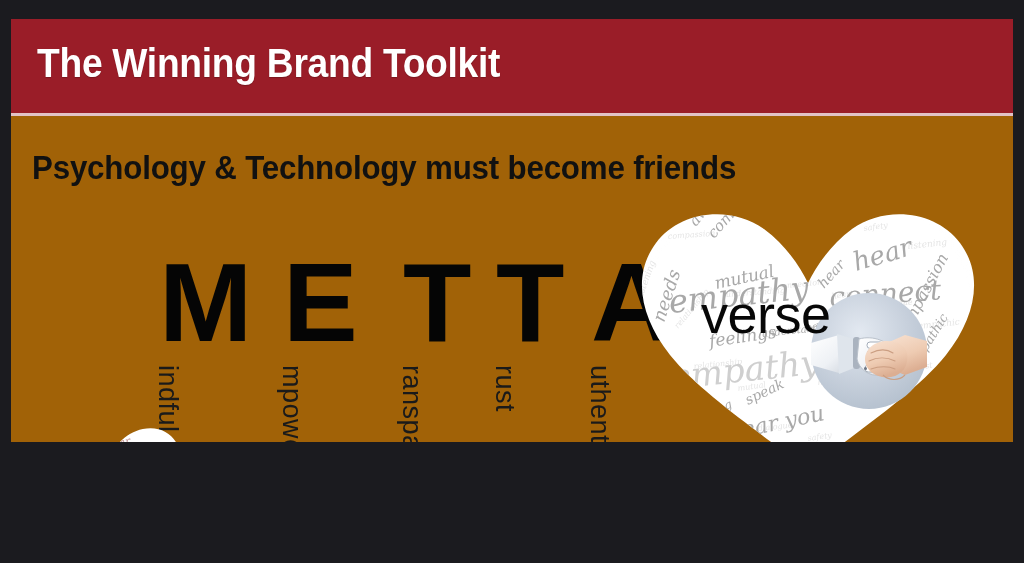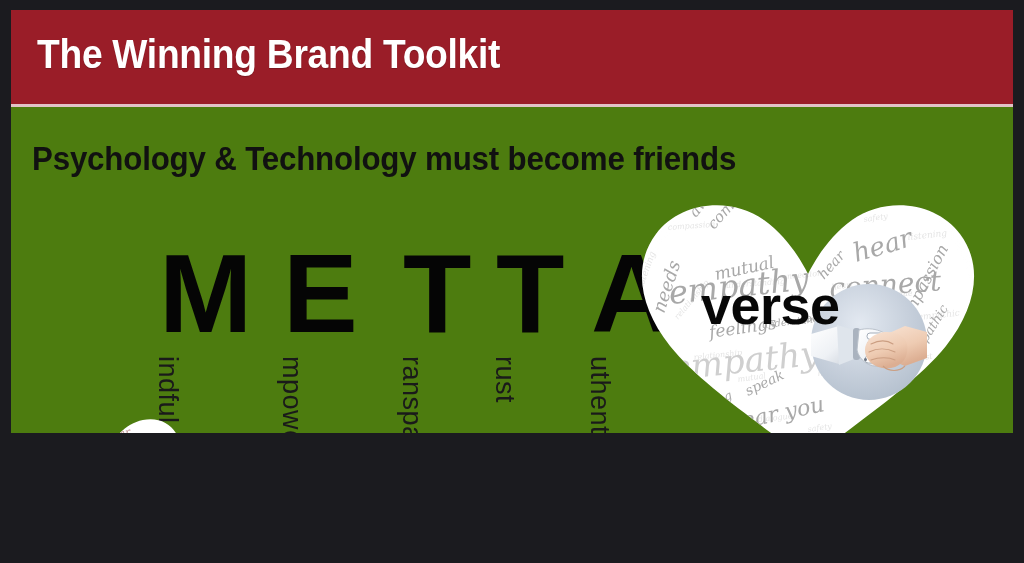--- a/index.html
+++ b/index.html
@@ -18,24 +18,24 @@
     position: absolute;
     left: 0; top: 0;
     width: 1024px; height: 563px;
     background: #1b1b1f;
   }
 
   
   #slide {
     position: absolute;
     left: 11px;
-    top: 10px;
+    top: 19px;
     width: 1002px;
     height: 423px;
-    background: #4d7c0f;
+    background: #a16207;
     overflow: hidden;
   }
 
   
   #header-bar {
     position: absolute;
     left: 0; top: 0;
     width: 1002px;
     height: 94px;
     background: #9a1d28;
@@ -116,21 +116,21 @@
     transform-origin: left top;
     transform: rotate(90deg) translateY(-24px);
   }
 
   #verse-word {
     position: absolute;
     left: 690px;
     top: 264px;
     font-family: "Liberation Sans", sans-serif;
     font-size: 54px;
-    font-weight: 700;
+    font-weight: 400;
     color: #070707;
     letter-spacing: -0.5px;
     z-index: 6;
   }
 
   
   #heart-cloud {
     position: absolute;
     left: 607px;
     top: 160px;

